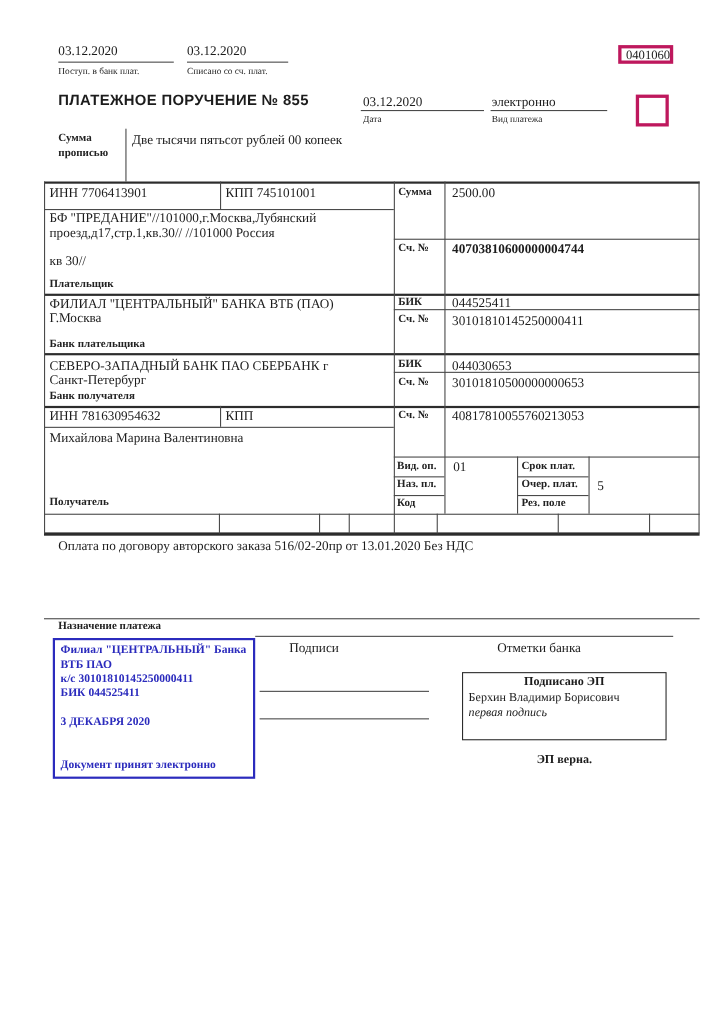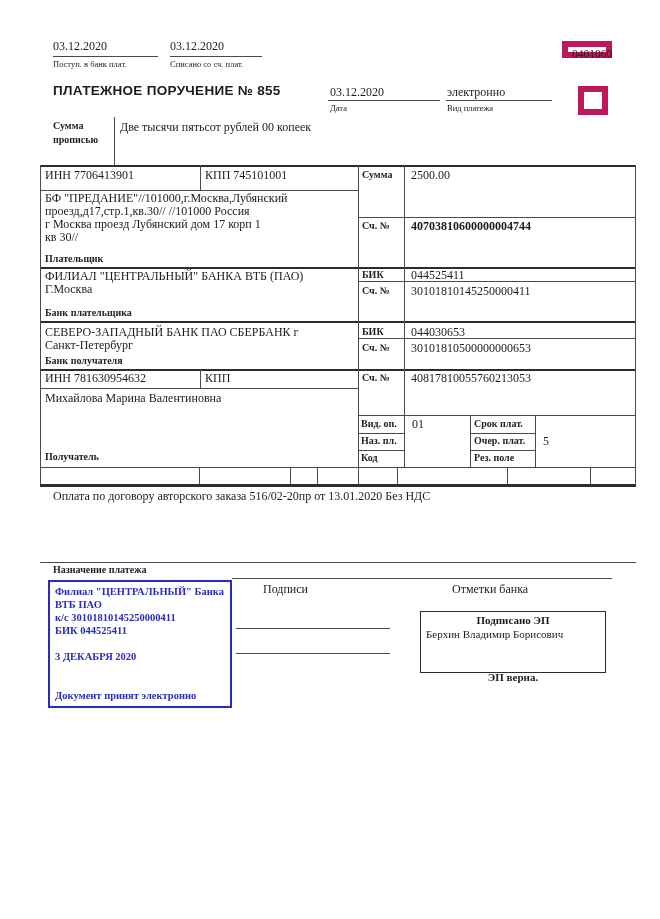--- a/index.html
+++ b/index.html
@@ -6,21 +6,21 @@
   #page{position:relative;width:660px;height:919px;background:#ffffff;overflow:hidden;
         font-family:"Liberation Serif",serif;color:#1c1c1c;}
   .t{position:absolute;white-space:nowrap;line-height:1.05;}
   .v{font-size:12px;}
   .lab8{font-size:8.5px;color:#222;}
   .lab10{font-size:10px;color:#222;font-weight:bold;}
   .title{font-family:"Liberation Sans",sans-serif;font-weight:bold;font-size:13.5px;letter-spacing:.3px;}
   .hl{position:absolute;height:1px;background:#4a4a4a;}
   .hl2{position:absolute;height:2px;background:#2c2c2c;}
   .vl{position:absolute;width:1px;background:#4a4a4a;}
-  .box{position:absolute;border:6px solid #be185d;box-sizing:border-box;}
+  .box{position:absolute;border:3px solid #be185d;box-sizing:border-box;}
   .stamp{position:absolute;left:48px;top:580px;width:184px;height:128px;border:2px solid #2b2bbd;
          box-sizing:border-box;color:#2b2bbd;font-size:10.5px;font-weight:bold;line-height:13px;
          padding:3px 5px;}
   .stamp .gap{height:13px;}
   .epbox{position:absolute;left:420px;top:611px;width:186px;height:62px;border:1px solid #2c2c2c;
          box-sizing:border-box;font-size:11px;line-height:14px;padding:1px 5px;}
   .ep-title{font-weight:bold;text-align:center;}
   .ep-sub{font-style:italic;}
   .ep-ver{font-weight:bold;text-align:center;margin-top:29px;}
 </style>
@@ -91,21 +91,20 @@
   <div class="vl" style="left:507px;top:467px;height:18px;"></div>
   <div class="vl" style="left:590px;top:467px;height:18px;"></div>
 
   <div class="t v" style="left:45px;top:169px;">ИНН 7706413901</div>
   <div class="t v" style="left:205px;top:169px;">КПП 745101001</div>
   <div class="t lab10" style="left:362px;top:170px;">Сумма</div>
   <div class="t v" style="left:411px;top:169px;">2500.00</div>
 
   <div class="t v" style="left:45px;top:192px;">БФ "ПРЕДАНИЕ"//101000,г.Москва,Лубянский</div>
   <div class="t v" style="left:45px;top:205px;">проезд,д17,стр.1,кв.30// //101000 Россия</div>
-  <div class="t v" style="left:45px;top:218px;">г Москва проезд Лубянский дом 17 корп 1</div>
   <div class="t v" style="left:45px;top:231px;">кв 30//</div>
   <div class="t lab10" style="left:45px;top:254px;text-align:center;">Плательщик</div>
 
   <div class="t lab10" style="left:362px;top:221px;">Сч. №</div>
   <div class="t v" style="left:411px;top:220px;font-weight:bold;">40703810600000004744</div>
 
   <div class="t v" style="left:45px;top:270px;">ФИЛИАЛ "ЦЕНТРАЛЬНЫЙ" БАНКА ВТБ (ПАО)</div>
   <div class="t v" style="left:45px;top:283px;">Г.Москва</div>
   <div class="t lab10" style="left:45px;top:308px;">Банк плательщика</div>
   <div class="t lab10" style="left:362px;top:270px;">БИК</div>
@@ -154,16 +153,17 @@
     <div>к/с 30101810145250000411</div>
     <div>БИК 044525411</div>
     <div class="gap"></div>
     <div>3 ДЕКАБРЯ 2020</div>
     <div style="position:absolute;left:5px;bottom:4px;">Документ принят электронно</div>
   </div>
 
   <div class="epbox">
     <div class="ep-title">Подписано ЭП</div>
     <div>Берхин Владимир Борисович</div>
+    <div class="ep-sub">первая подпись</div>
     <div class="ep-ver">ЭП верна.</div>
   </div>
 
 </div>
 
 </body></html>

